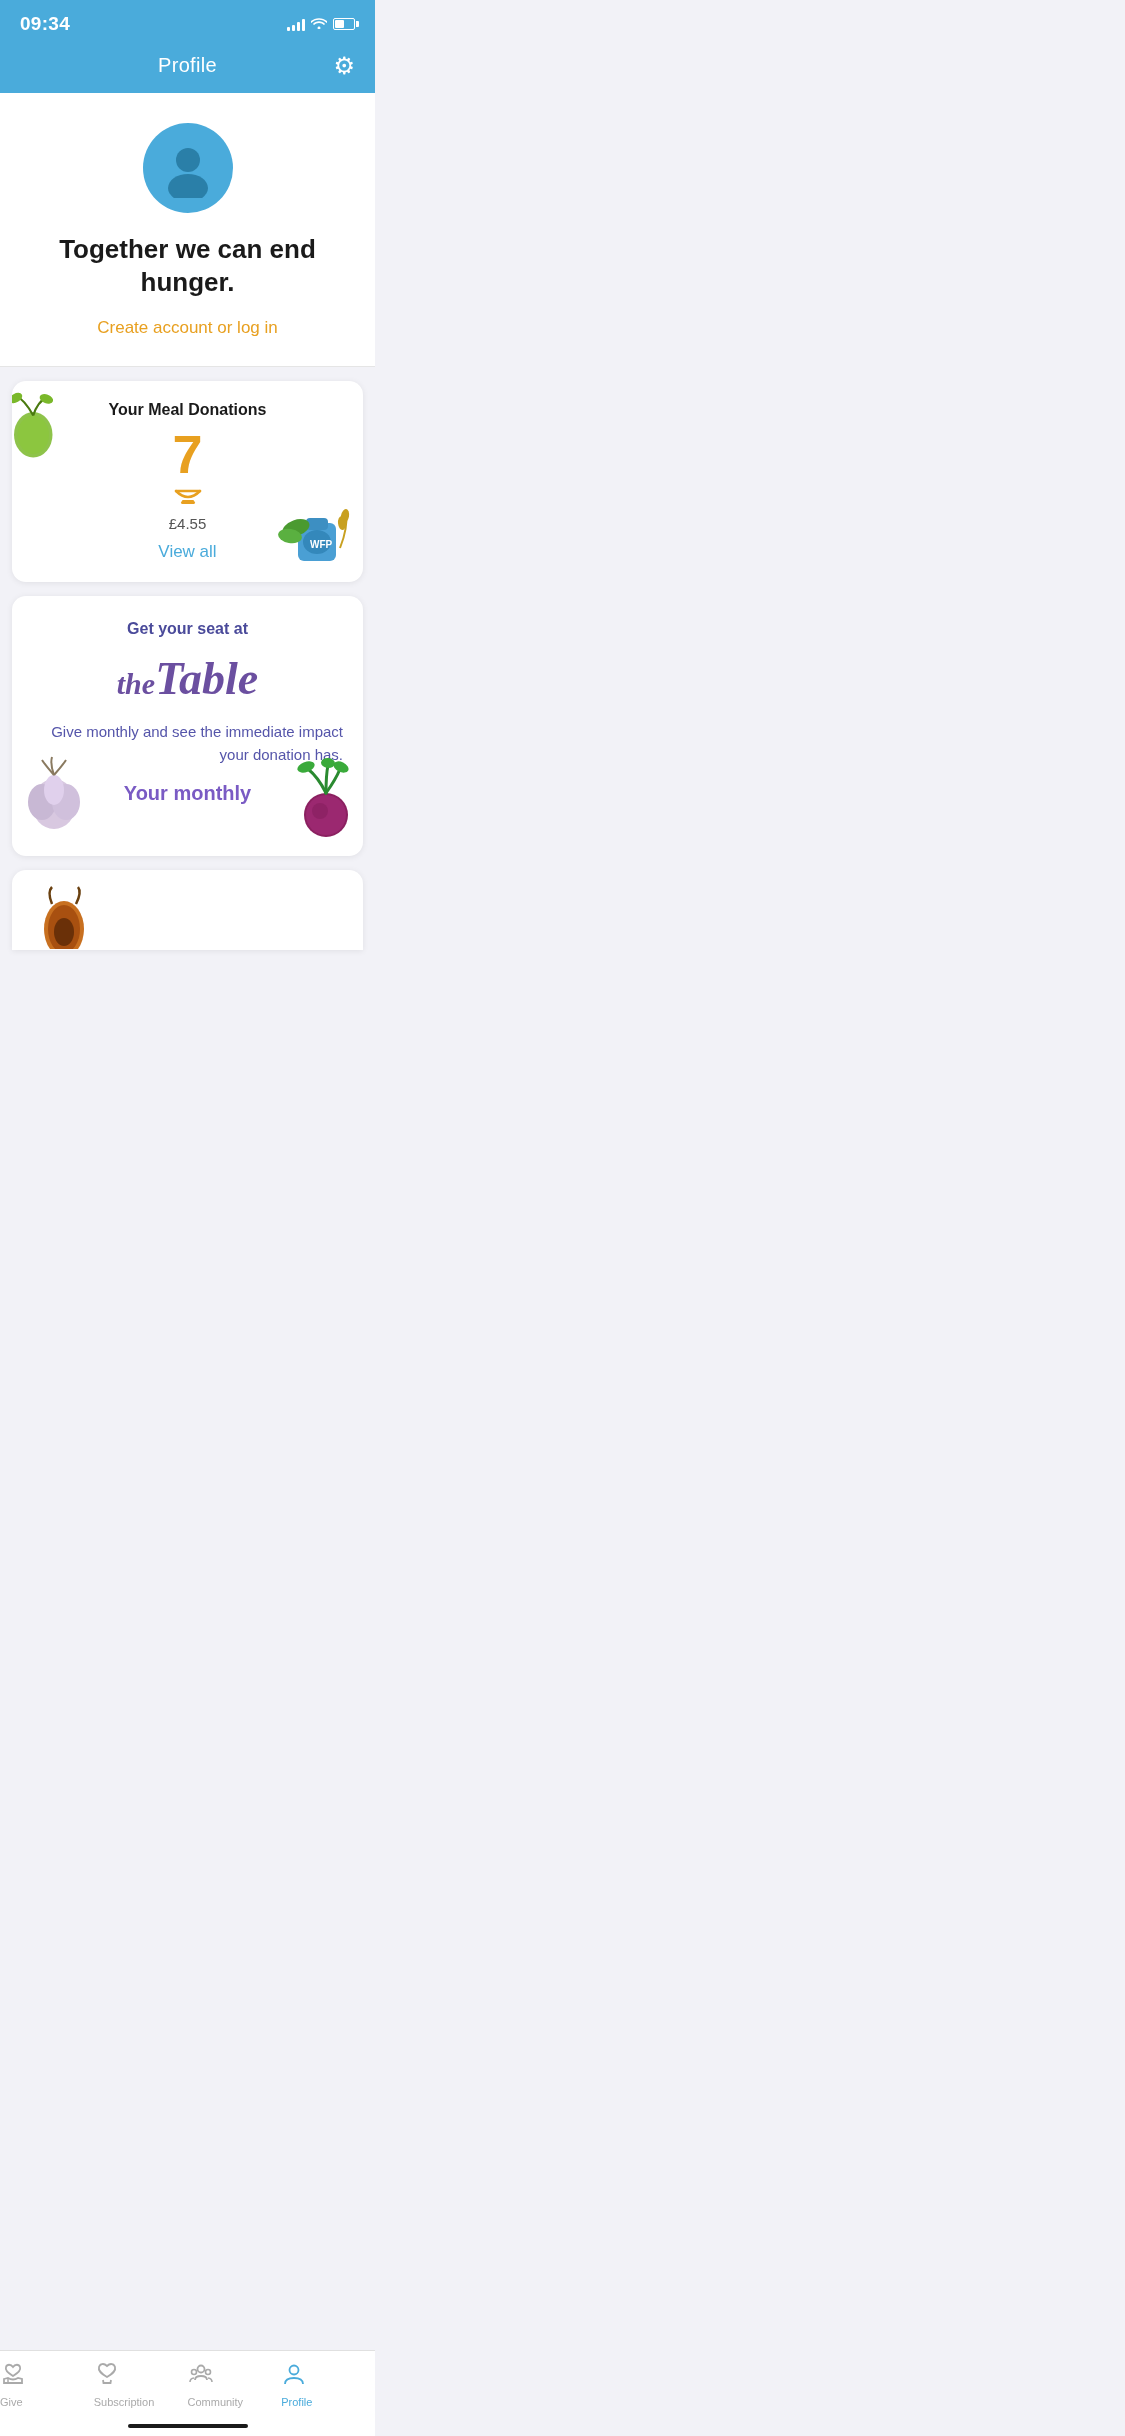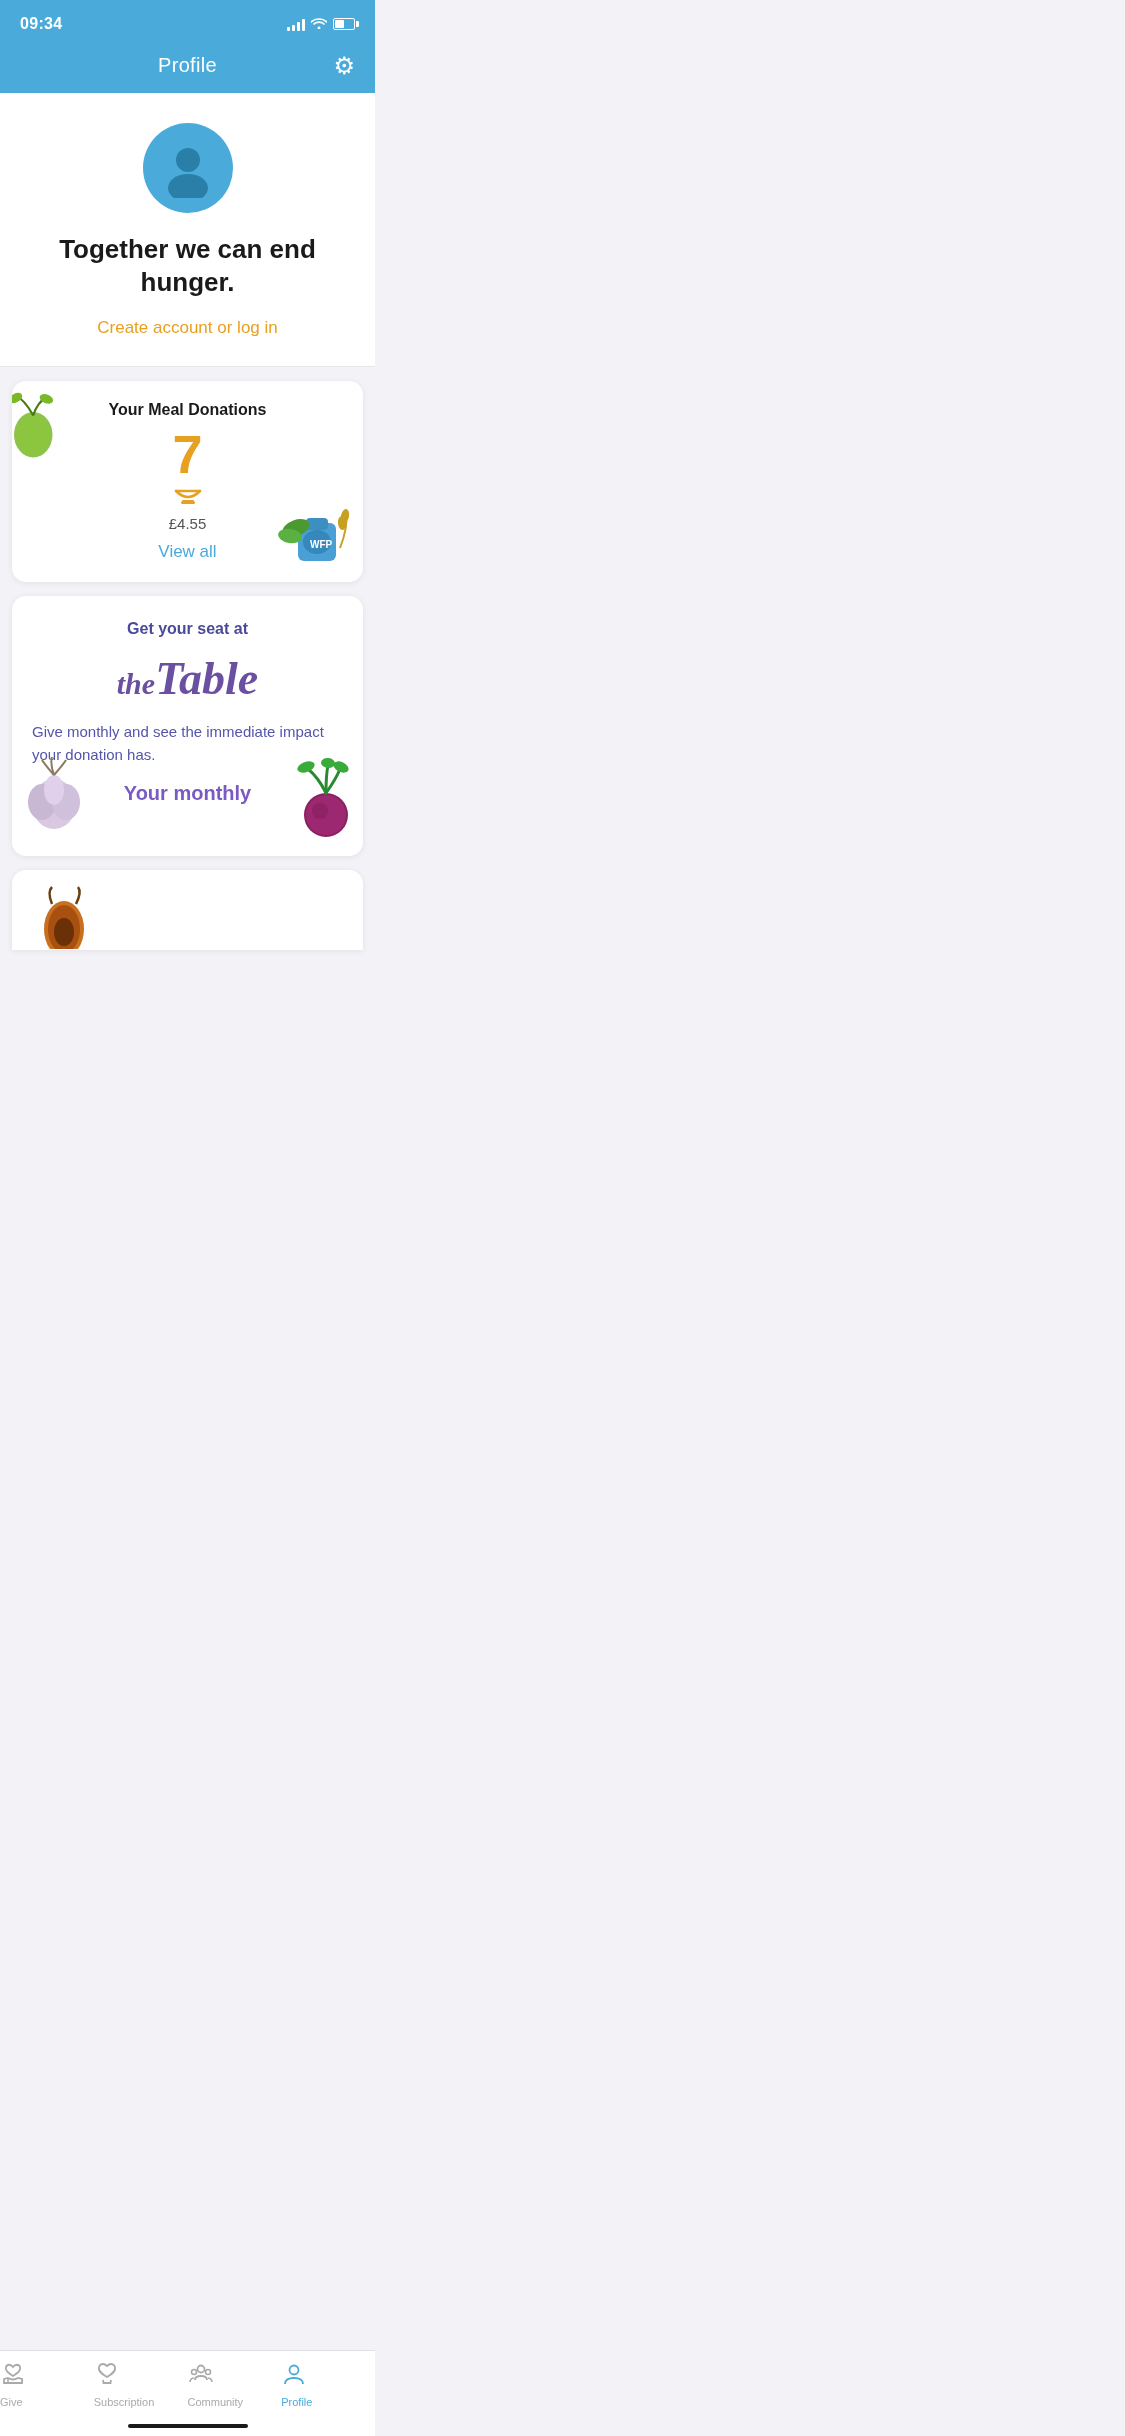--- a/index.html
+++ b/index.html
@@ -17,21 +17,21 @@
     .status-bar {
       background: #4aabdb;
       color: white;
       display: flex;
       justify-content: space-between;
       align-items: center;
       padding: 12px 20px 8px;
       height: 44px;
     }
     .status-time {
-      font-size: 16px;
+      font-size: 19px;
       font-weight: 600;
       letter-spacing: 0.3px;
     }
     .status-icons {
       display: flex;
       align-items: center;
       gap: 6px;
     }
     .signal-bars {
       display: flex;
@@ -227,21 +227,21 @@
       font-style: italic;
       margin-bottom: 16px;
       font-family: Georgia, 'Times New Roman', serif;
     }
     .the-table-logo span.the {
       font-size: 30px;
     }
     .impact-text {
       font-size: 15px;
       color: #5555aa;
-      text-align: left;
+      text-align: right;
       line-height: 1.5;
       margin-bottom: 16px;
       font-weight: 500;
     }
     .give-monthly-link {
       color: #7a5bc4;
       font-size: 20px;
       font-weight: 600;
       cursor: pointer;
     }

